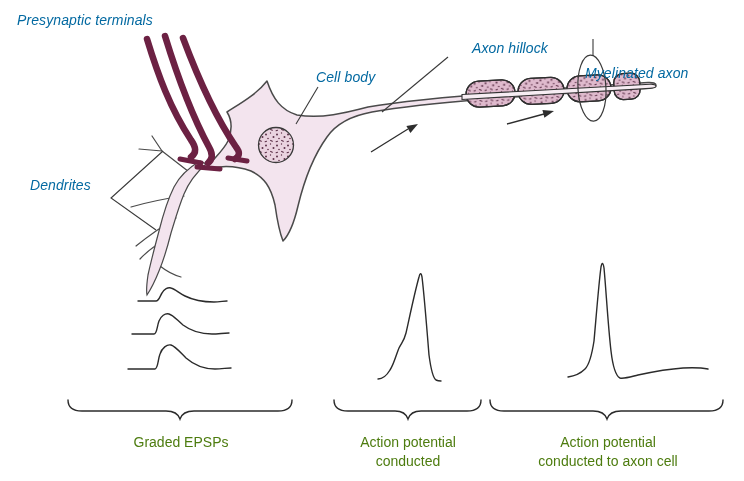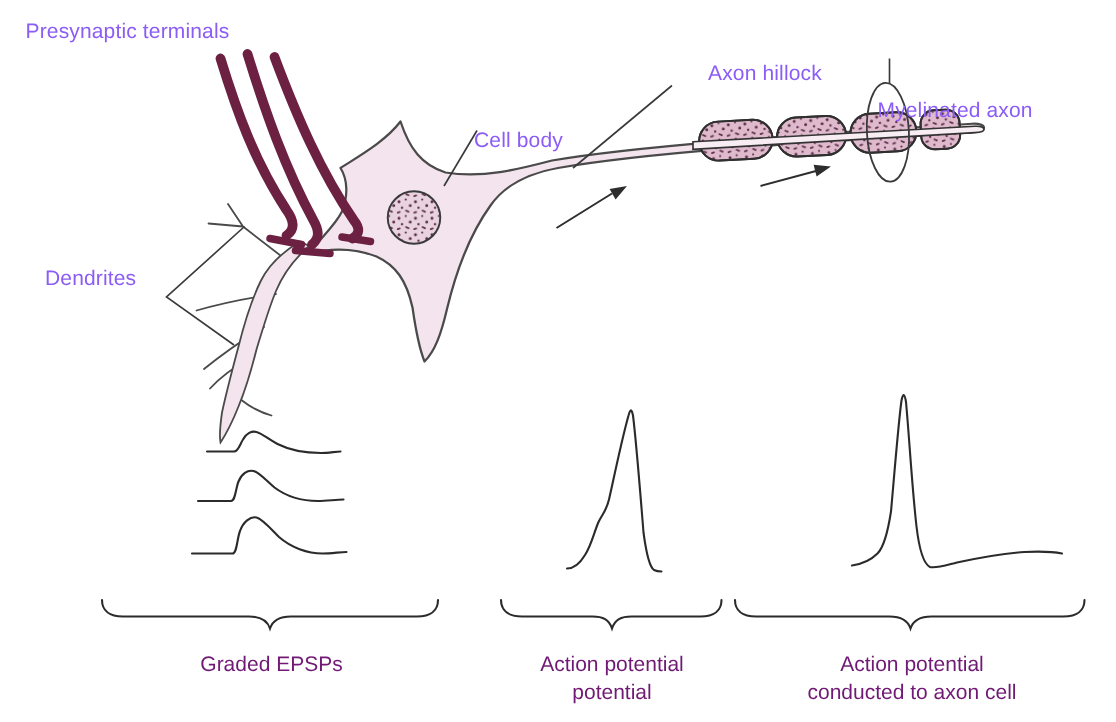--- a/index.html
+++ b/index.html
@@ -1,20 +1,20 @@
 <!DOCTYPE html>
 <html><head>
 <meta charset="utf-8">
 <style>
   html,body{margin:0;padding:0;background:#ffffff;}
   .stage{position:relative;width:744px;height:481px;background:#ffffff;overflow:hidden;
          font-family:"Liberation Sans",sans-serif;}
   .stage svg{position:absolute;left:0;top:0;}
-  .lbl{position:absolute;color:#8b5cf6;font-size:14px;white-space:nowrap;letter-spacing:.1px;}
-  .cap{position:absolute;color:#701a75;font-size:14px;text-align:center;line-height:19px;}
+  .lbl{position:absolute;color:#0369a1;font-size:14px;white-space:nowrap;letter-spacing:.1px;font-style:italic;}
+  .cap{position:absolute;color:#4d7c0f;font-size:14px;text-align:center;line-height:19px;}
 </style>
 </head>
 <body>
 
 <div class="stage">
 
 <svg width="744" height="481" viewBox="0 0 744 481">
   <defs>
     <pattern id="speck" width="11" height="11" patternUnits="userSpaceOnUse">
       <circle cx="2" cy="2.5" r="1" fill="#5c3048"></circle>
@@ -122,28 +122,28 @@
 
   <g stroke="#2b2b2b" stroke-width="1.4" fill="none" stroke-linecap="round">
     <path d="M 68,400 C 68,407 73,411 82,411 L 166,411 C 173,411 178,413 180,419 C 182,413 187,411 194,411 L 278,411 C 287,411 292,407 292,400"></path>
     <path d="M 334,400 C 334,407 339,411 348,411 L 395,411 C 402,411 406,413 408,419 C 410,413 414,411 421,411 L 467,411 C 476,411 481,407 481,400"></path>
     <path d="M 490,400 C 490,407 495,411 504,411 L 593,411 C 600,411 605,413 607,419 C 609,413 614,411 621,411 L 709,411 C 718,411 723,407 723,400"></path>
   </g>
 </svg>
 
   <div class="lbl" style="left:17px;top:12px;">Presynaptic terminals</div>
   <div class="lbl" style="left:30px;top:177px;">Dendrites</div>
-  <div class="lbl" style="left:316px;top:69px;margin-top:16px;">Cell body</div>
+  <div class="lbl" style="left:316px;top:69px;">Cell body</div>
   <div class="lbl" style="left:472px;top:40px;">Axon hillock</div>
   <div class="lbl" style="left:585px;top:18px;margin-top:47px;">Myelinated axon</div>
 
   <div class="cap" style="left:100px;top:433px;width:162px;">Graded EPSPs</div>
 
   <div class="cap" style="left:326px;top:433px;width:164px;">
     <div>Action potential</div>
-    <div>potential</div>
+    <div>conducted</div>
   </div>
 
   <div class="cap" style="left:504px;top:433px;width:208px;">
     <div>Action potential</div>
     <div>conducted to axon cell</div>
   </div>
 </div>
 
 </body></html>

